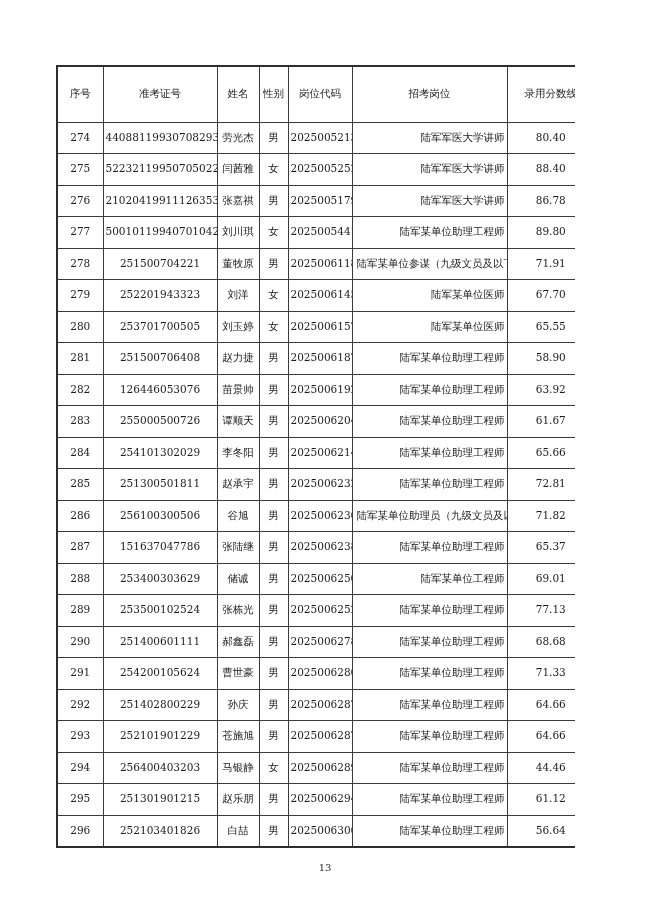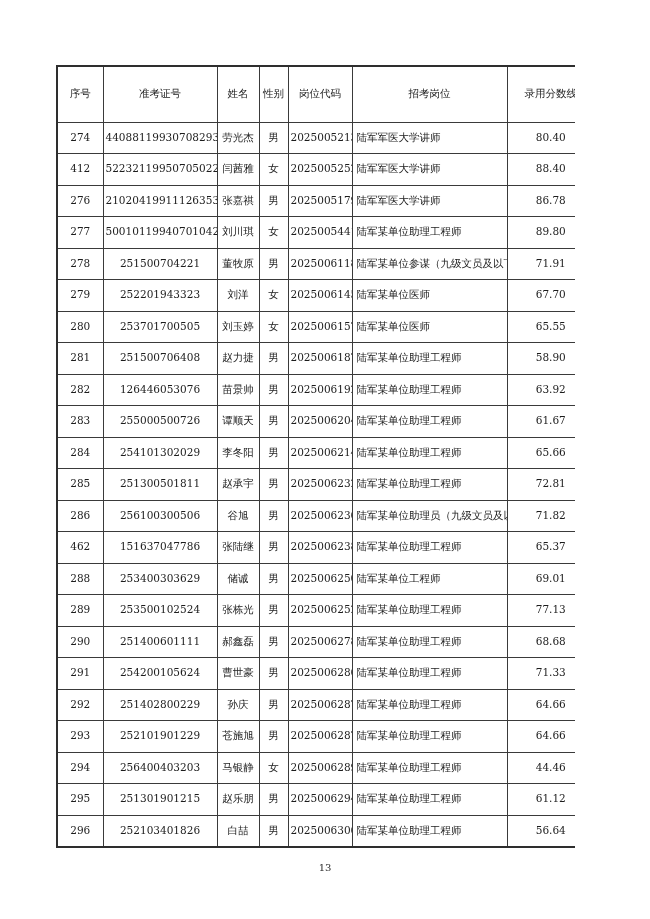--- a/index.html
+++ b/index.html
@@ -37,21 +37,21 @@
     font-weight: normal;
     line-height: 1.1;
   }
   table.score-table thead tr {
     height: 56px;
   }
   table.score-table tbody tr {
     height: 31.5px;
   }
   table.score-table td.col5 {
-    text-align: left;
+    text-align: right;
     padding-left: 4px;
   }
   .page-number {
     position: absolute;
     top: 862px;
     left: 0;
     width: 650px;
     text-align: center;
     font-size: 10px;
     color: #2a2a2a;
@@ -86,21 +86,21 @@
         <tr>
           <td class="col0">274</td>
           <td class="col1">440881199307082931</td>
           <td class="col2">劳光杰</td>
           <td class="col3">男</td>
           <td class="col4">2025005213</td>
           <td class="col5">陆军军医大学讲师</td>
           <td class="col6">80.40</td>
         </tr>
         <tr>
-          <td class="col0">412</td>
+          <td class="col0">275</td>
           <td class="col1">52232119950705022X</td>
           <td class="col2">闫茜雅</td>
           <td class="col3">女</td>
           <td class="col4">2025005252</td>
           <td class="col5">陆军军医大学讲师</td>
           <td class="col6">88.40</td>
         </tr>
         <tr>
           <td class="col0">276</td>
           <td class="col1">21020419911126353X</td>
@@ -194,21 +194,21 @@
         <tr>
           <td class="col0">286</td>
           <td class="col1">256100300506</td>
           <td class="col2">谷旭</td>
           <td class="col3">男</td>
           <td class="col4">2025006236</td>
           <td class="col5">陆军某单位助理员（九级文员及以下）</td>
           <td class="col6">71.82</td>
         </tr>
         <tr>
-          <td class="col0">462</td>
+          <td class="col0">287</td>
           <td class="col1">151637047786</td>
           <td class="col2">张陆继</td>
           <td class="col3">男</td>
           <td class="col4">2025006238</td>
           <td class="col5">陆军某单位助理工程师</td>
           <td class="col6">65.37</td>
         </tr>
         <tr>
           <td class="col0">288</td>
           <td class="col1">253400303629</td>

